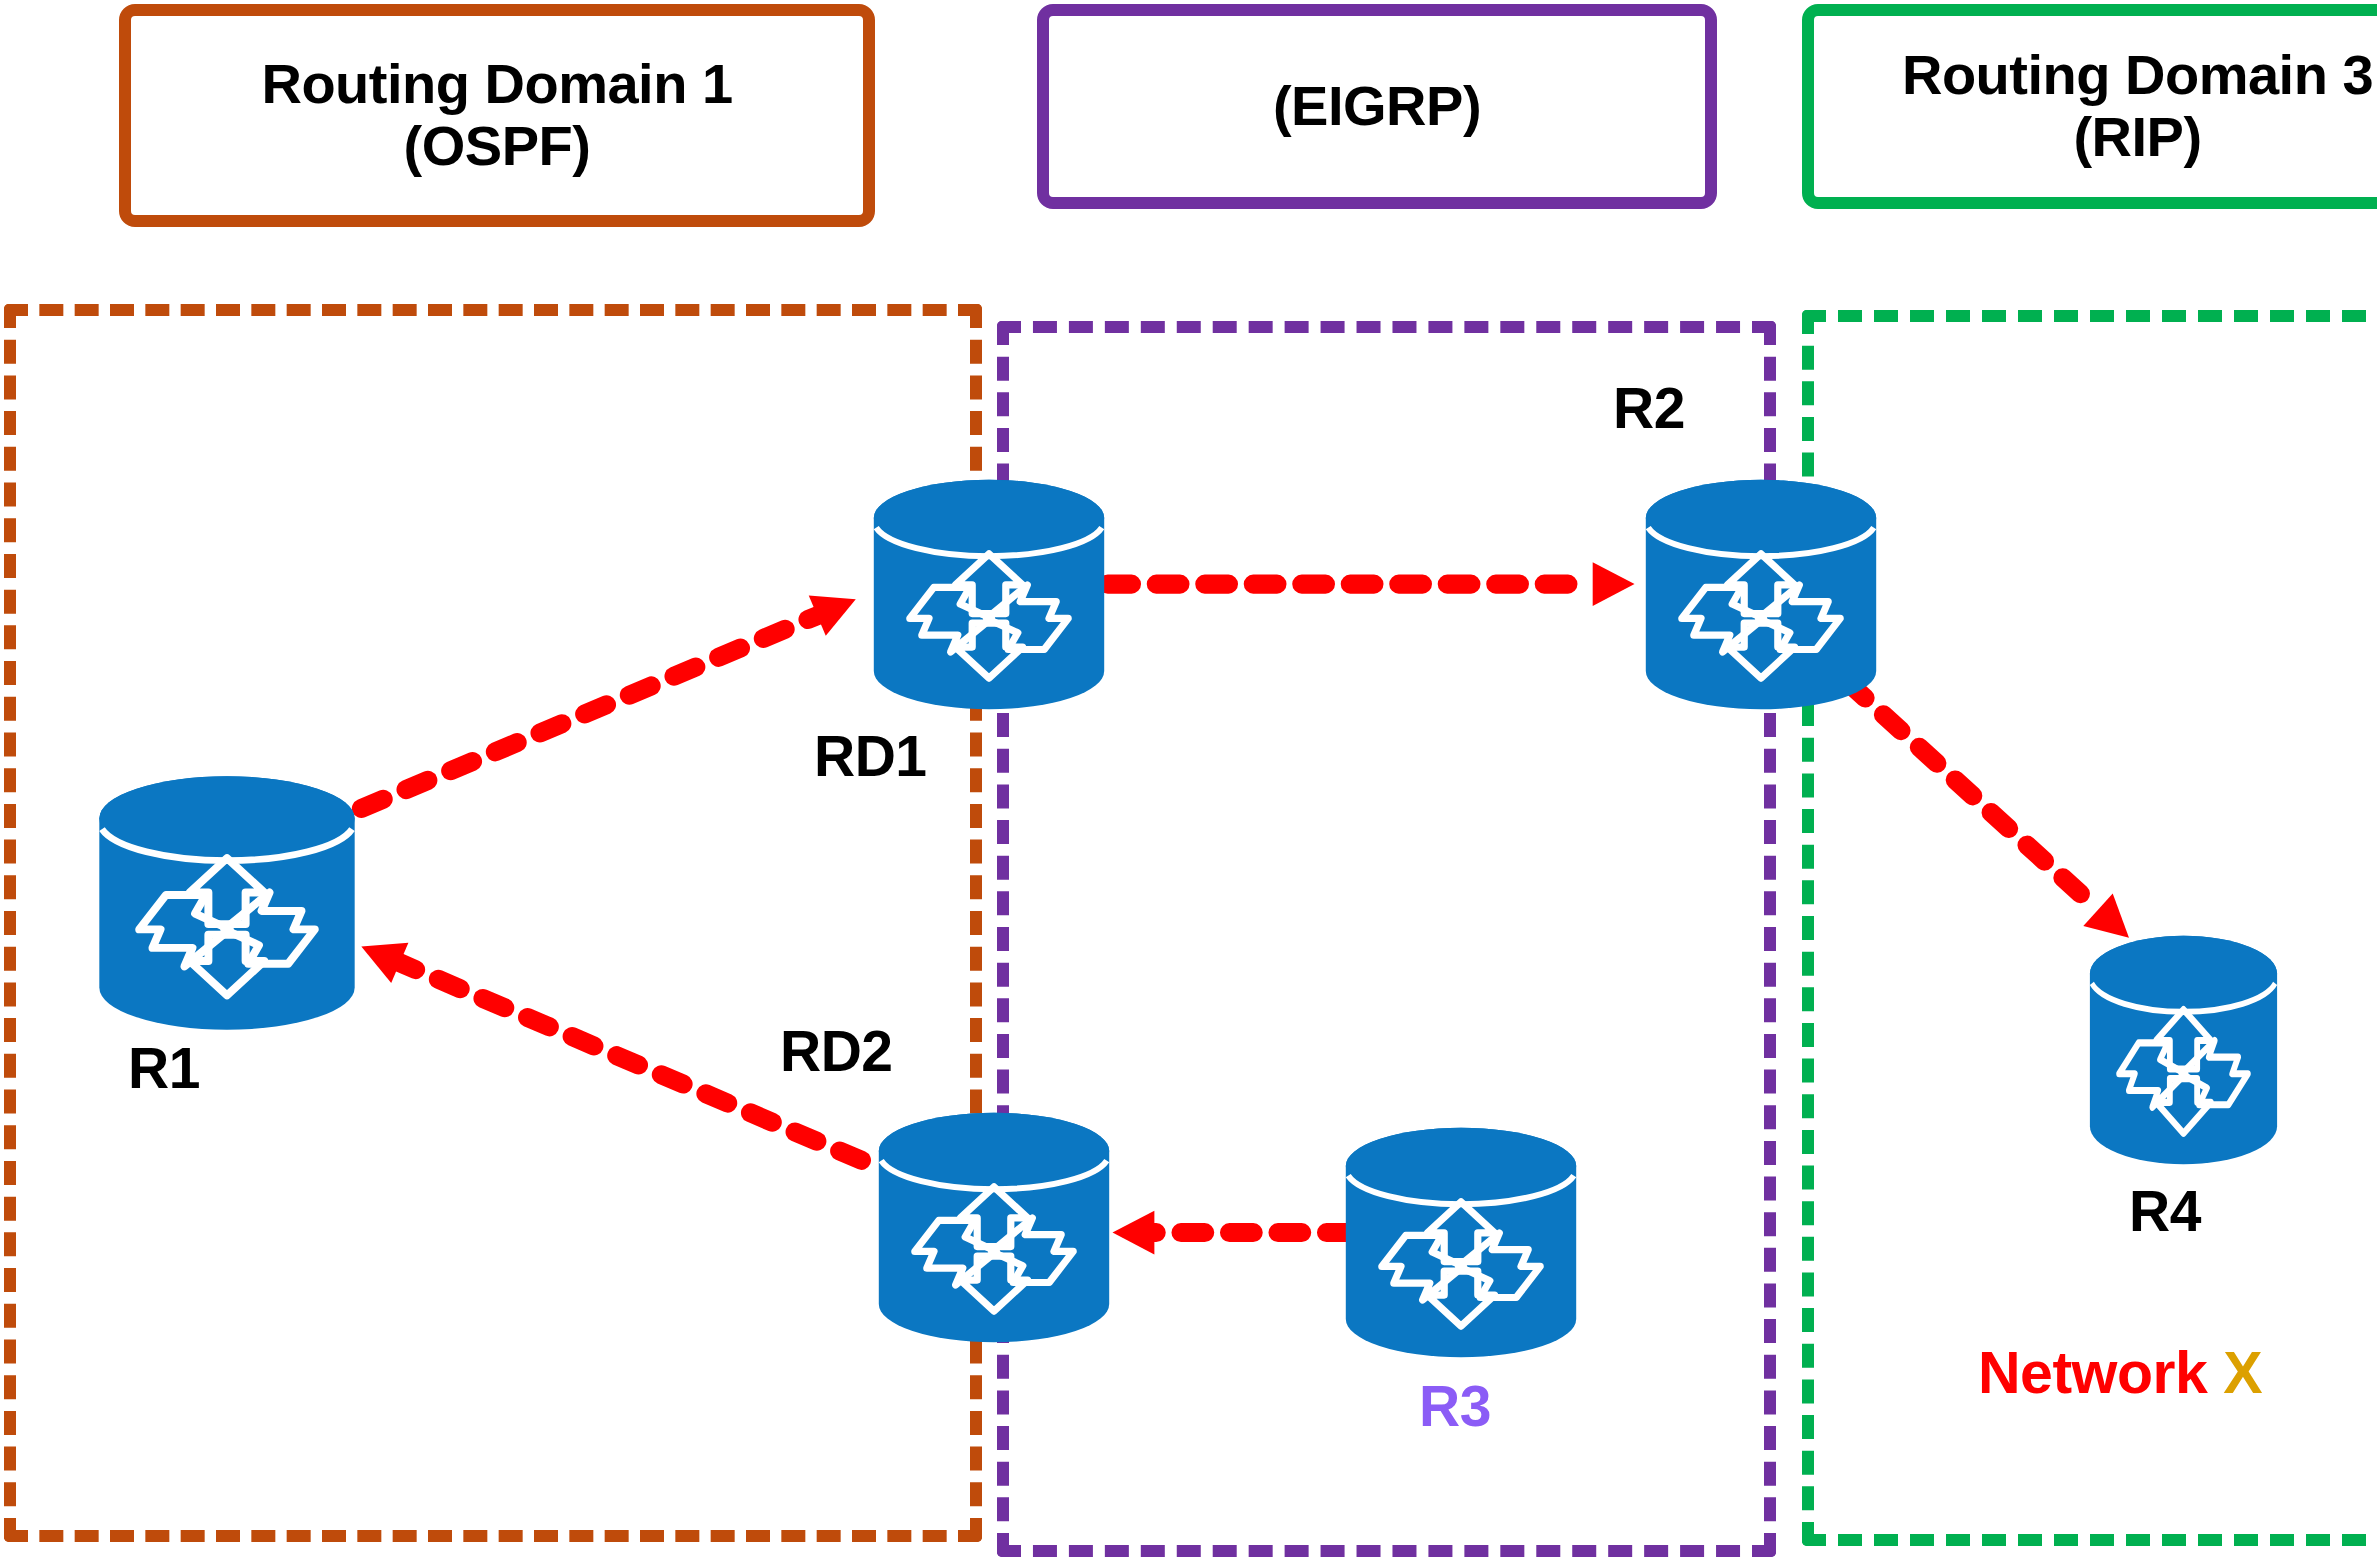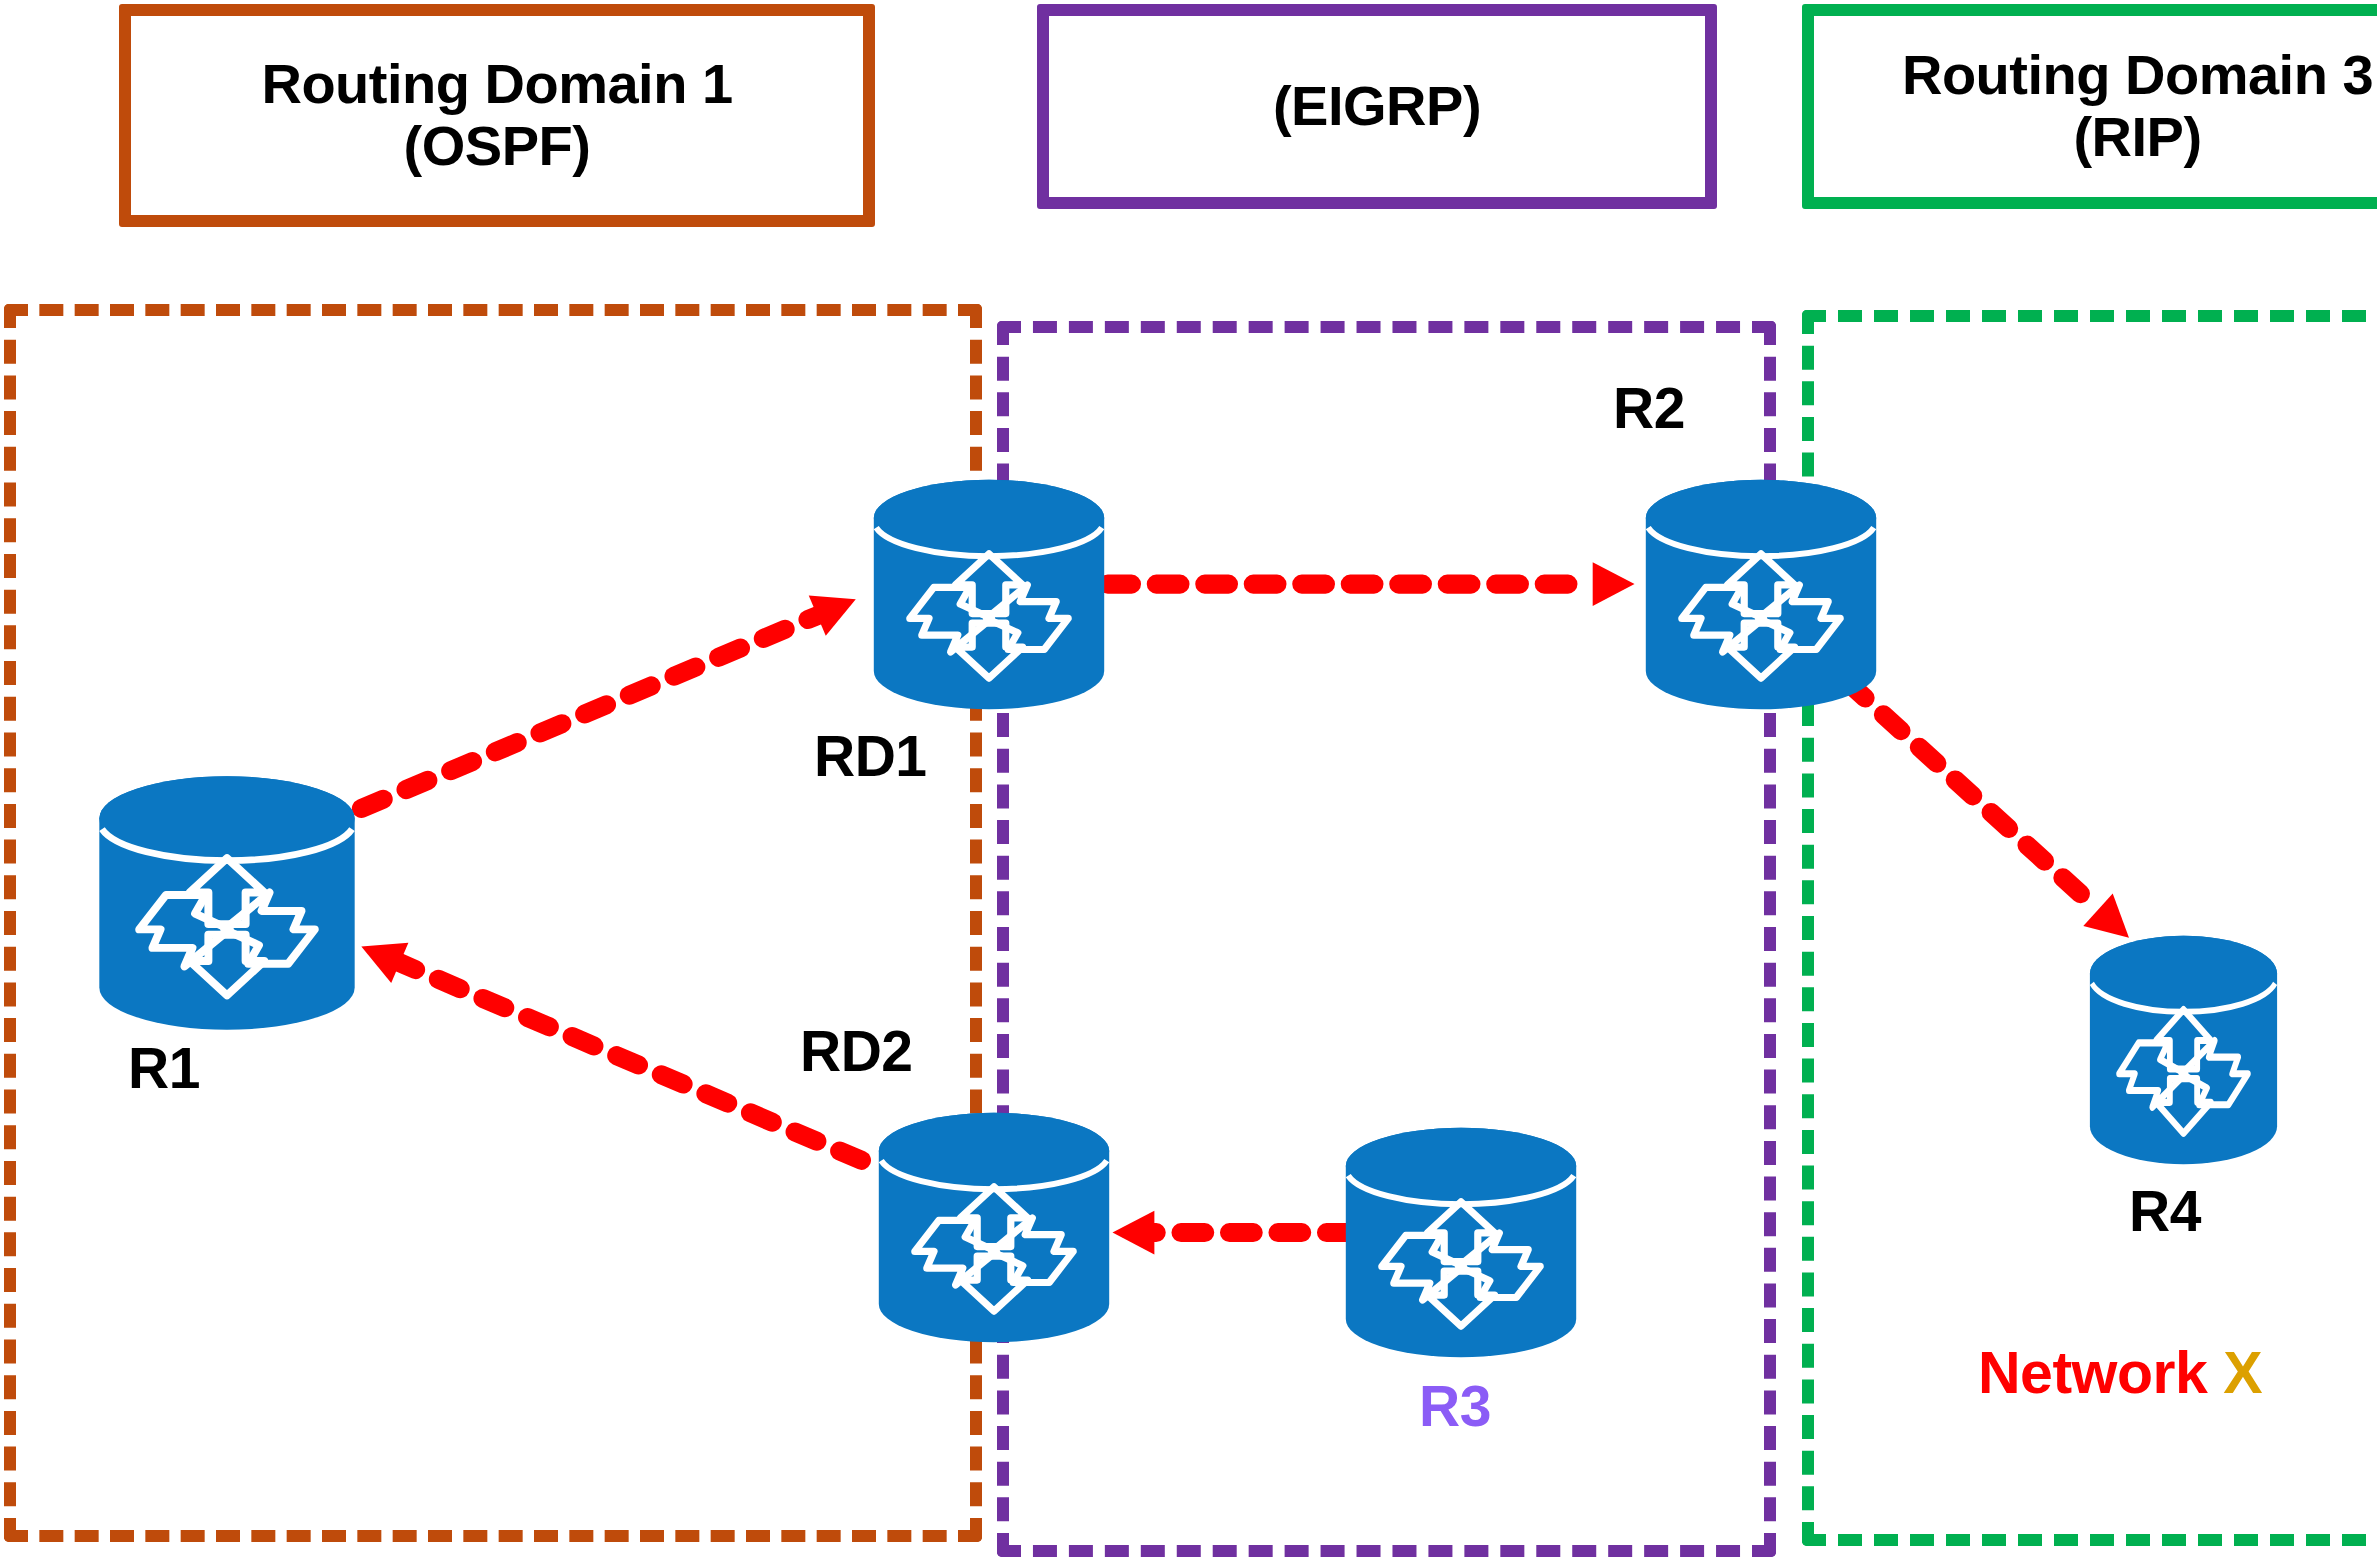--- a/index.html
+++ b/index.html
@@ -9,21 +9,21 @@
     width:2477px;height:1560px;
     background:#ffffff;
     overflow:hidden;
   }
   
   .hdr{
     position:absolute;
     box-sizing:border-box;
     background:#ffffff;
     border-style:solid;
-    border-radius:3px;
+    border-radius:16px;
     display:flex;
     flex-direction:column;
     align-items:center;
     justify-content:center;
     text-align:center;
     color:#000000;
     font-weight:700;
     line-height:1.12;
     letter-spacing:-0.5px;
   }
@@ -136,21 +136,21 @@
           <path d="M6 44 a96 30 0 0 0 188 0" fill="none" stroke="#FFFFFF" stroke-width="5"></path>
         </g>
         <g fill="none" stroke="#FFFFFF" stroke-width="6" stroke-linejoin="round" stroke-linecap="round">
           <path d="M100 66 L128 92 L114 92 L114 116 L86 116 L86 92 L72 92 Z"></path>
           <path d="M100 170 L72 144 L86 144 L86 124 L114 124 L114 144 L128 144 Z"></path>
           <path d="M102 120 L68 148 L74 134 L44 134 L50 120 L34 120 L54 94 L84 94 L76 108 Z"></path>
           <path d="M98 120 L132 92 L126 106 L156 106 L150 120 L166 120 L146 146 L116 146 L124 132 Z"></path>
         </g>
       </svg>
     </div>
-  <div class="rlabel" style="left: 780px; top: 1023px; font-size: 57px; color: rgb(0, 0, 0); margin-left: 20px;">RD2</div>
+  <div class="rlabel" style="left: 780px; top: 1023px; font-size: 57px; color: rgb(0, 0, 0);">RD2</div>
 
   <div class="router" style="left: 1641px; top: 475px; width: 240px; height: 239px;">
       <svg viewBox="0 0 200 200" preserveAspectRatio="none">
         <g>
           <path d="M4 36 a96 32 0 0 1 192 0 L196 164 a96 32 0 0 1 -192 0 Z" fill="#0B77C2"></path>
           <path d="M4 36 a96 32 0 0 1 192 0 a96 32 0 0 1 -192 0 Z" fill="#0B77C2"></path>
           <path d="M6 44 a96 30 0 0 0 188 0" fill="none" stroke="#FFFFFF" stroke-width="5"></path>
         </g>
         <g fill="none" stroke="#FFFFFF" stroke-width="6" stroke-linejoin="round" stroke-linecap="round">
           <path d="M100 66 L128 92 L114 92 L114 116 L86 116 L86 92 L72 92 Z"></path>

